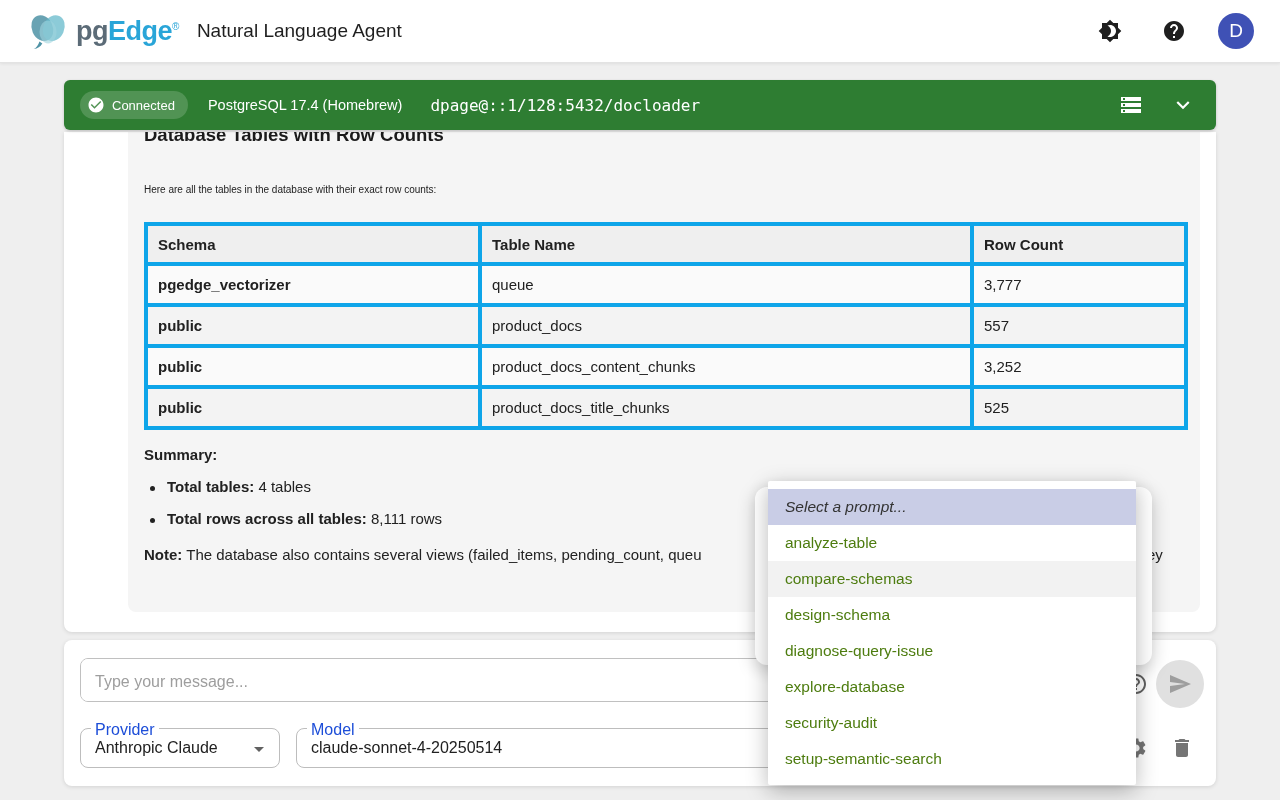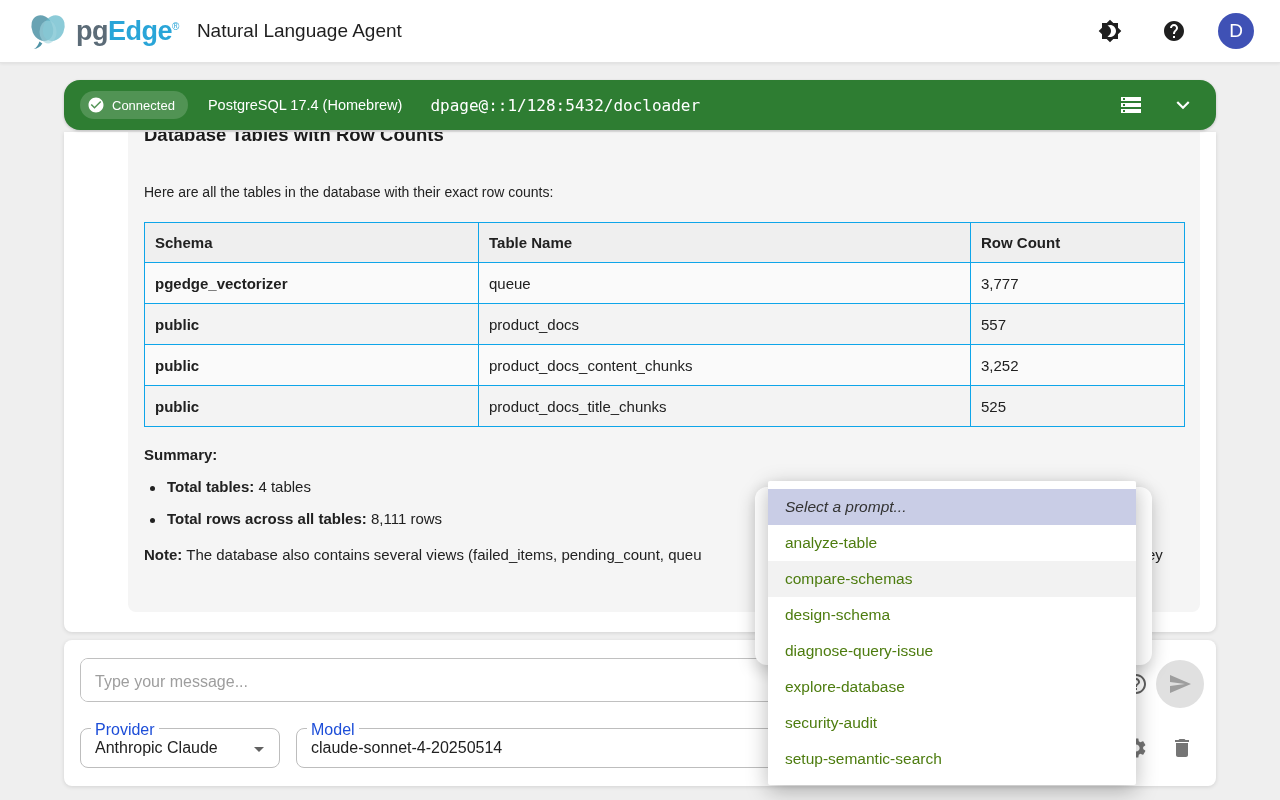--- a/index.html
+++ b/index.html
@@ -17,42 +17,42 @@
   .brand-reg { color:#29a5d8; font-size:10px; vertical-align:super; }
   .app-title { font-size:19px; color:#1f1f1f; margin-left:18px; }
   .appbar-right { margin-left:auto; display:flex; align-items:center; gap:24px; }
   .icon-btn { width:40px; height:40px; display:flex; align-items:center; justify-content:center;
               border:none; background:transparent; cursor:pointer; border-radius:50%; }
   .avatar { width:36px; height:36px; border-radius:50%; background:#3f51b5; color:#fff;
             display:flex; align-items:center; justify-content:center; font-size:19px; }
 
   
   .connbar { position:absolute; left:64px; top:80px; width:1152px; height:50px; background:#2e7d32;
-             border-radius:16px; display:flex; align-items:center; padding:0 16px; color:#fff;
+             border-radius:6px; display:flex; align-items:center; padding:0 16px; color:#fff;
              box-shadow:0 1px 3px rgba(0,0,0,.2); z-index:4; }
   .chip { display:inline-flex; align-items:center; gap:7px; background:rgba(255,255,255,.17);
           border-radius:16px; padding:5px 13px 5px 7px; font-size:13px; margin-right:20px; }
   .conn-server { font-size:14.5px; margin-right:28px; white-space:nowrap; }
   .conn-dsn { font-family:"DejaVu Sans Mono", monospace; font-size:16px; white-space:nowrap; }
   .connbar-right { margin-left:auto; display:flex; align-items:center; gap:18px; }
   .connbar .icon-btn { width:34px; height:34px; }
 
   
   .chat-card { position:absolute; left:64px; top:132px; width:1152px; height:500px; background:#fff;
                border-radius:0 0 8px 8px; box-shadow:0 1px 4px rgba(0,0,0,.12); z-index:1; }
   .bubble { position:absolute; left:128px; top:132px; width:1072px; height:480px; background:#f5f5f5;
             border-radius:0 0 8px 8px; overflow:hidden; z-index:2; }
   .msg-heading { position:absolute; left:16px; top:-10px; font-size:18.5px; font-weight:700;
                  line-height:26px; color:#1b1b1b; }
-  .msg-intro { position:absolute; left:16px; top:52px; font-size:14px; color:#222; }
+  .msg-intro { position:absolute; left:16px; top:52px; font-size:10px; color:#222; }
 
   table.db { position:absolute; left:16px; top:90px; width:1040px; border-collapse:collapse;
              table-layout:fixed; font-size:15px; }
   table.db col.c1 { width:334px; } table.db col.c2 { width:492px; } table.db col.c3 { width:214px; }
-  table.db th, table.db td { border:1px solid #0ea5e9; text-align:left; padding:0 10px; }
+  table.db th, table.db td { border:4px solid #0ea5e9; text-align:left; padding:0 10px; }
   table.db th { height:40px; font-weight:700; background:#efefef; }
   table.db td { height:41px; }
   table.db td.schema { font-weight:700; }
   table.db tr.odd td { background:#fafafa; }
   table.db tr.even td { background:#f3f3f3; }
 
   .summary-h { position:absolute; left:16px; top:314px; font-size:15px; font-weight:700; }
   .bullet { position:absolute; left:22px; font-size:15px; }
   .bullet .dot { display:inline-block; width:5px; height:5px; background:#222; border-radius:50%;
                  vertical-align:middle; margin-right:12px; }

